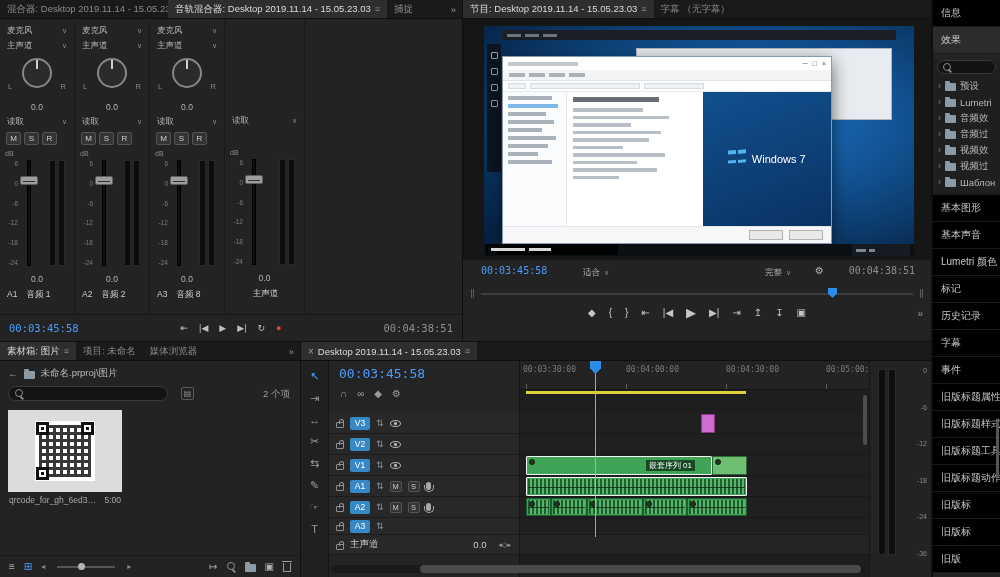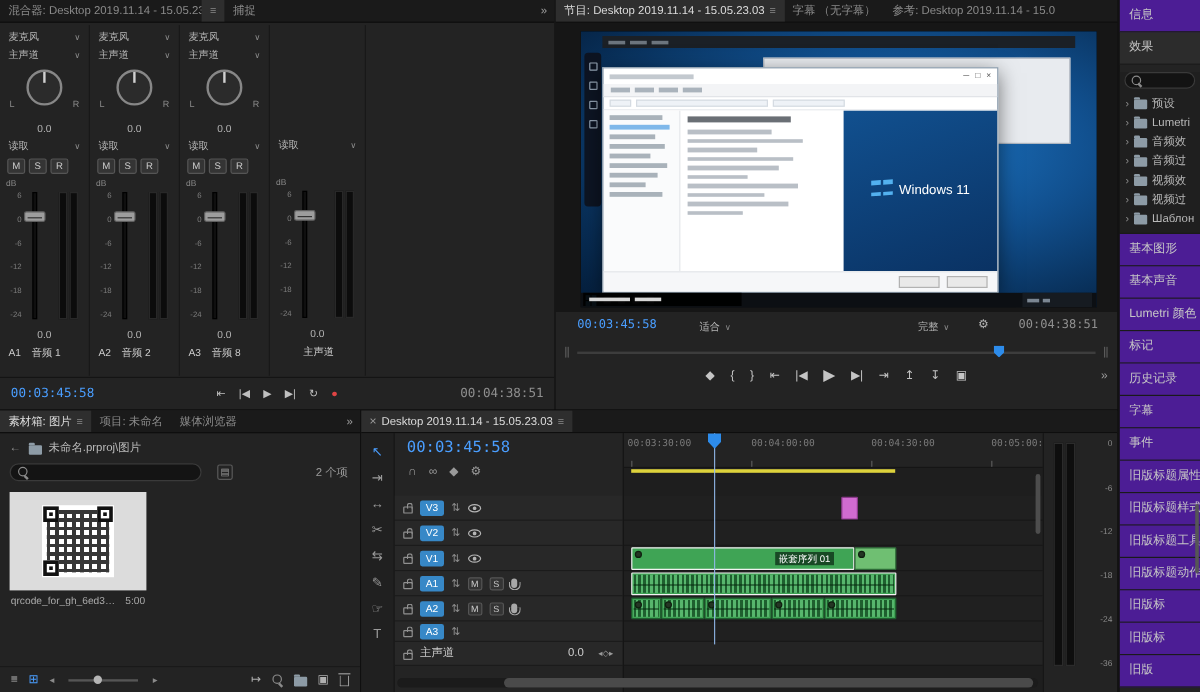--- a/index.html
+++ b/index.html
@@ -126,21 +126,21 @@
   .prog-ctrl > * { position:absolute; top:2px; }
   .prog-scrub { position:absolute; top:288px; left:8px; right:8px; height:11px; }
   .prog-scrub .track { position:absolute; left:10px; right:10px; top:5px; height:2px; background:#3d3d3d; }
   .scrub-end { position:absolute; top:1px; width:3px; height:9px; border-left:1px solid #5a5a5a; border-right:1px solid #5a5a5a; }
   .prog-transport { position:absolute; top:305px; left:0; right:0; display:flex; align-items:center;
                     justify-content:center; gap:13px; font-size:10px; color:#c5c5c5; }
   .prog-transport .big { font-size:13px; }
   
   #rightbar { left:932px; top:0; width:68px; height:577px; border-left:1px solid #0e0e0e; background:#232323; }
   .rb-row { height:27px; line-height:26px; padding-left:8px; font-size:10px; color:#c6c6c6;
-            background:#4c1d95; border-bottom:1px solid #1a1a1a; white-space:nowrap; overflow:hidden; }
+            background:#000000; border-bottom:1px solid #1a1a1a; white-space:nowrap; overflow:hidden; }
   .rb-row.active { background:#2c2c2c; }
   .rb-content { background:#1f1f1f; border-bottom:1px solid #1a1a1a; padding-bottom:4px; }
   .rb-search { margin:6px 4px 4px; height:14px; background:#131313; border:1px solid #3a3a3a; border-radius:8px;
                display:flex; align-items:center; gap:4px; padding:0 5px; }
   .rb-tree-row { display:flex; align-items:center; gap:4px; height:16px; padding-left:5px;
                  font-size:9.5px; color:#b8b8b8; white-space:nowrap; overflow:hidden; }
   .rb-tree-row .tw { color:#8a8a8a; font-size:9px; }
   .rb-scroll { position:absolute; right:1px; top:420px; width:3px; height:58px; background:#565656; border-radius:2px; }
   
   #project { left:0; top:342px; width:300px; height:235px; }
@@ -216,20 +216,21 @@
 <body>
 
 <div id="app">
 
   <div id="mixer" class="panel">
     <div class="tabbar">
       <div class="tab" style="max-width:168px">
           <span>混合器: Desktop 2019.11.14 - 15.05.23.03</span>
         </div>
       <div class="tab active">
+          <span>音轨混合器: Desktop 2019.11.14 - 15.05.23.03</span>
           <span class="menu-glyph">≡</span>
         </div>
       <div class="tab">捕捉</div>
       <div class="tab-overflow">»</div>
     </div>
 
     <div class="strip" style="left:0">
       <div class="dd">
           <span>麦克风</span>
           <span class="chev">∨</span>
@@ -417,21 +418,20 @@
     </div>
   </div>
 
   <div id="program" class="panel">
     <div class="tabbar">
       <div class="tab active">
           <span>节目: Desktop 2019.11.14 - 15.05.23.03</span>
           <span class="menu-glyph">≡</span>
         </div>
       <div class="tab">字幕 （无字幕）</div>
-      <div class="tab">参考: Desktop 2019.11.14 - 15.0</div>
     </div>
 
     <div id="pv-wrap">
       <div id="pv">
         <div class="wall"></div>
         <div class="beam"></div>
         <div class="beam beam2"></div>
         <div class="vtopbar">
             <i></i>
             <i></i>
@@ -488,21 +488,21 @@
                 <i style="width:64px"></i>
                 <i style="width:84px"></i>
                 <i style="width:46px"></i>
               <div class="hero">
                 <span class="winflag">
                     <i></i>
                     <i></i>
                     <i></i>
                     <i></i>
                   </span>
-                <span class="hero-label">Windows 11</span>
+                <span class="hero-label">Windows 7</span>
               </div>
             </div>
           </div>
           <div class="wm-foot">
               <b></b>
               <b></b>
             </div>
         </div>
         <div class="vtaskbar">
           <span class="tb-start">

